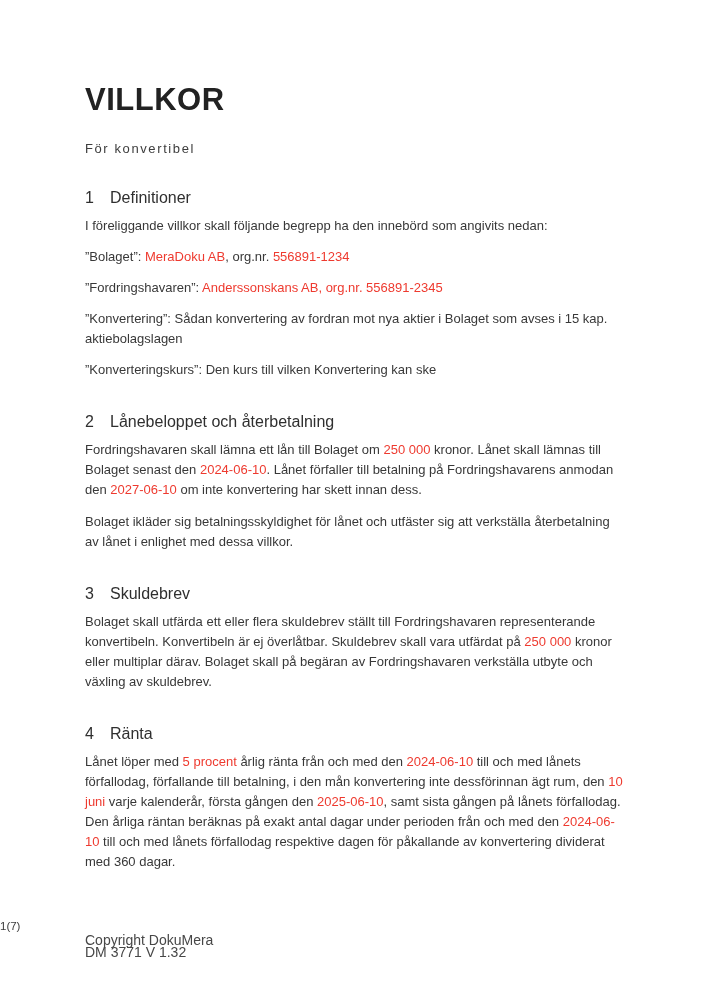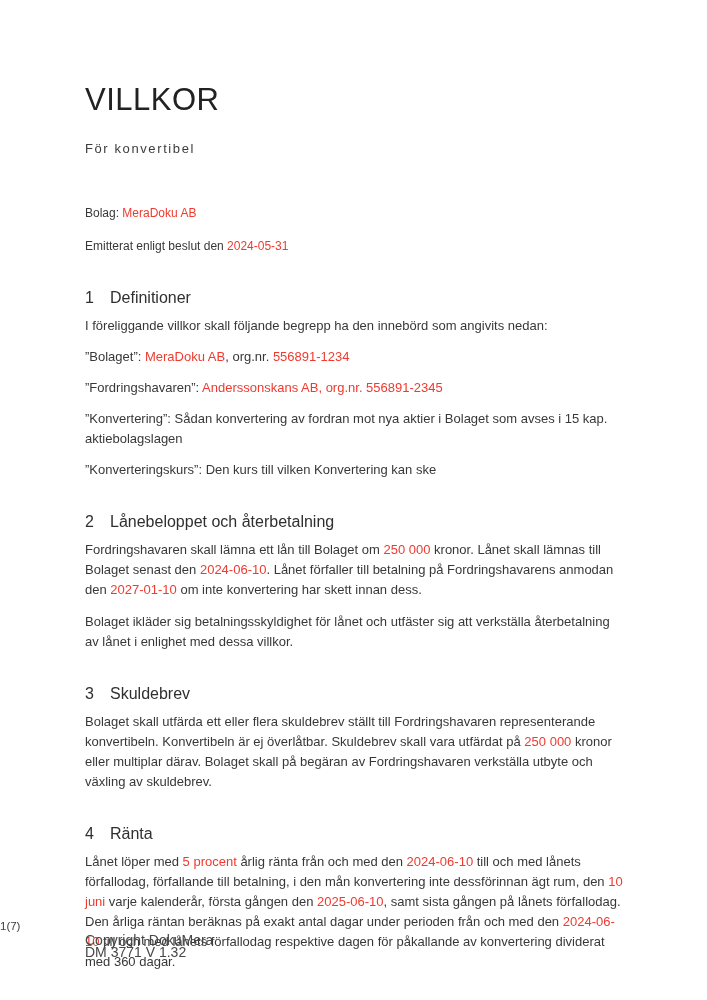--- a/index.html
+++ b/index.html
@@ -5,21 +5,21 @@
   html,body{margin:0;padding:0;background:#ffffff;}
   body{
     width:707px;height:1000px;position:relative;overflow:hidden;
     font-family:"Liberation Sans","DejaVu Sans",sans-serif;
     color:#383838;
   }
   .page{position:absolute;inset:0;background:#ffffff;}
   .content{position:absolute;left:85px;top:84px;width:541px;}
   .doc-title{
     font-size:31px;line-height:1.05;color:#222222;
-    letter-spacing:.5px;font-weight:400;margin:0;
+    letter-spacing:.5px;font-weight:700;margin:0;
   }
   .doc-subtitle{
     font-size:13px;color:#3d3d3d;letter-spacing:1.6px;
     margin-top:24px;
   }
   .intro{margin-top:47px;}
   .bodyline{font-size:12px;line-height:20px;margin:0 0 13px 0;}
   .section-heading{
     font-size:16px;color:#2f2f2f;font-weight:400;
     margin:33px 0 9px 0;display:flex;align-items:baseline;
@@ -39,43 +39,39 @@
 </style>
 </head>
 <body>
 
 <div class="page">
   <div class="content">
 
     <h1 class="doc-title">VILLKOR</h1>
     <div class="doc-subtitle">För konvertibel</div>
 
-    <div class="intro">
-      <p class="bodyline"><span>Bolag: </span><span class="red">MeraDoku AB</span></p>
-      <p class="bodyline"><span>Emitterat enligt beslut den </span><span class="red">2024-05-31</span></p>
-    </div>
 
     <div class="section s1">
       <h2 class="section-heading">
         <span class="num">1</span>
         <span>Definitioner</span>
       </h2>
       <p class="para"><span>I föreliggande villkor skall följande begrepp ha den innebörd som angivits nedan:</span></p>
       <p class="para"><span>”Bolaget”: </span><span class="red">MeraDoku AB</span><span>, org.nr. </span><span class="red">556891-1234</span></p>
       <p class="para"><span>”Fordringshavaren”: </span><span class="red">Anderssonskans AB, org.nr. 556891-2345</span></p>
       <p class="para"><span>”Konvertering”: Sådan konvertering av fordran mot nya aktier i Bolaget som avses i 15 kap. aktiebolagslagen</span></p>
       <p class="para"><span>”Konverteringskurs”: Den kurs till vilken Konvertering kan ske</span></p>
     </div>
 
     <div class="section">
       <h2 class="section-heading">
         <span class="num">2</span>
         <span>Lånebeloppet och återbetalning</span>
       </h2>
-      <p class="para"><span>Fordringshavaren skall lämna ett lån till Bolaget om </span><span class="red">250 000</span><span> kronor. Lånet skall lämnas till Bolaget senast den </span><span class="red">2024-06-10</span><span>. Lånet förfaller till betalning på Fordringshavarens anmodan den </span><span class="red">2027-01-10</span><span> om inte konvertering har skett innan dess.</span></p>
+      <p class="para"><span>Fordringshavaren skall lämna ett lån till Bolaget om </span><span class="red">250 000</span><span> kronor. Lånet skall lämnas till Bolaget senast den </span><span class="red">2024-06-10</span><span>. Lånet förfaller till betalning på Fordringshavarens anmodan den </span><span class="red">2027-06-10</span><span> om inte konvertering har skett innan dess.</span></p>
       <p class="para"><span>Bolaget ikläder sig betalningsskyldighet för lånet och utfäster sig att verkställa återbetalning av lånet i enlighet med dessa villkor.</span></p>
     </div>
 
     <div class="section">
       <h2 class="section-heading">
         <span class="num">3</span>
         <span>Skuldebrev</span>
       </h2>
       <p class="para"><span>Bolaget skall utfärda ett eller flera skuldebrev ställt till Fordringshavaren representerande konvertibeln. Konvertibeln är ej överlåtbar. Skuldebrev skall vara utfärdat på </span><span class="red">250 000</span><span> kronor eller multiplar därav. Bolaget skall på begäran av Fordringshavaren verkställa utbyte och växling av skuldebrev.</span></p>
     </div>

